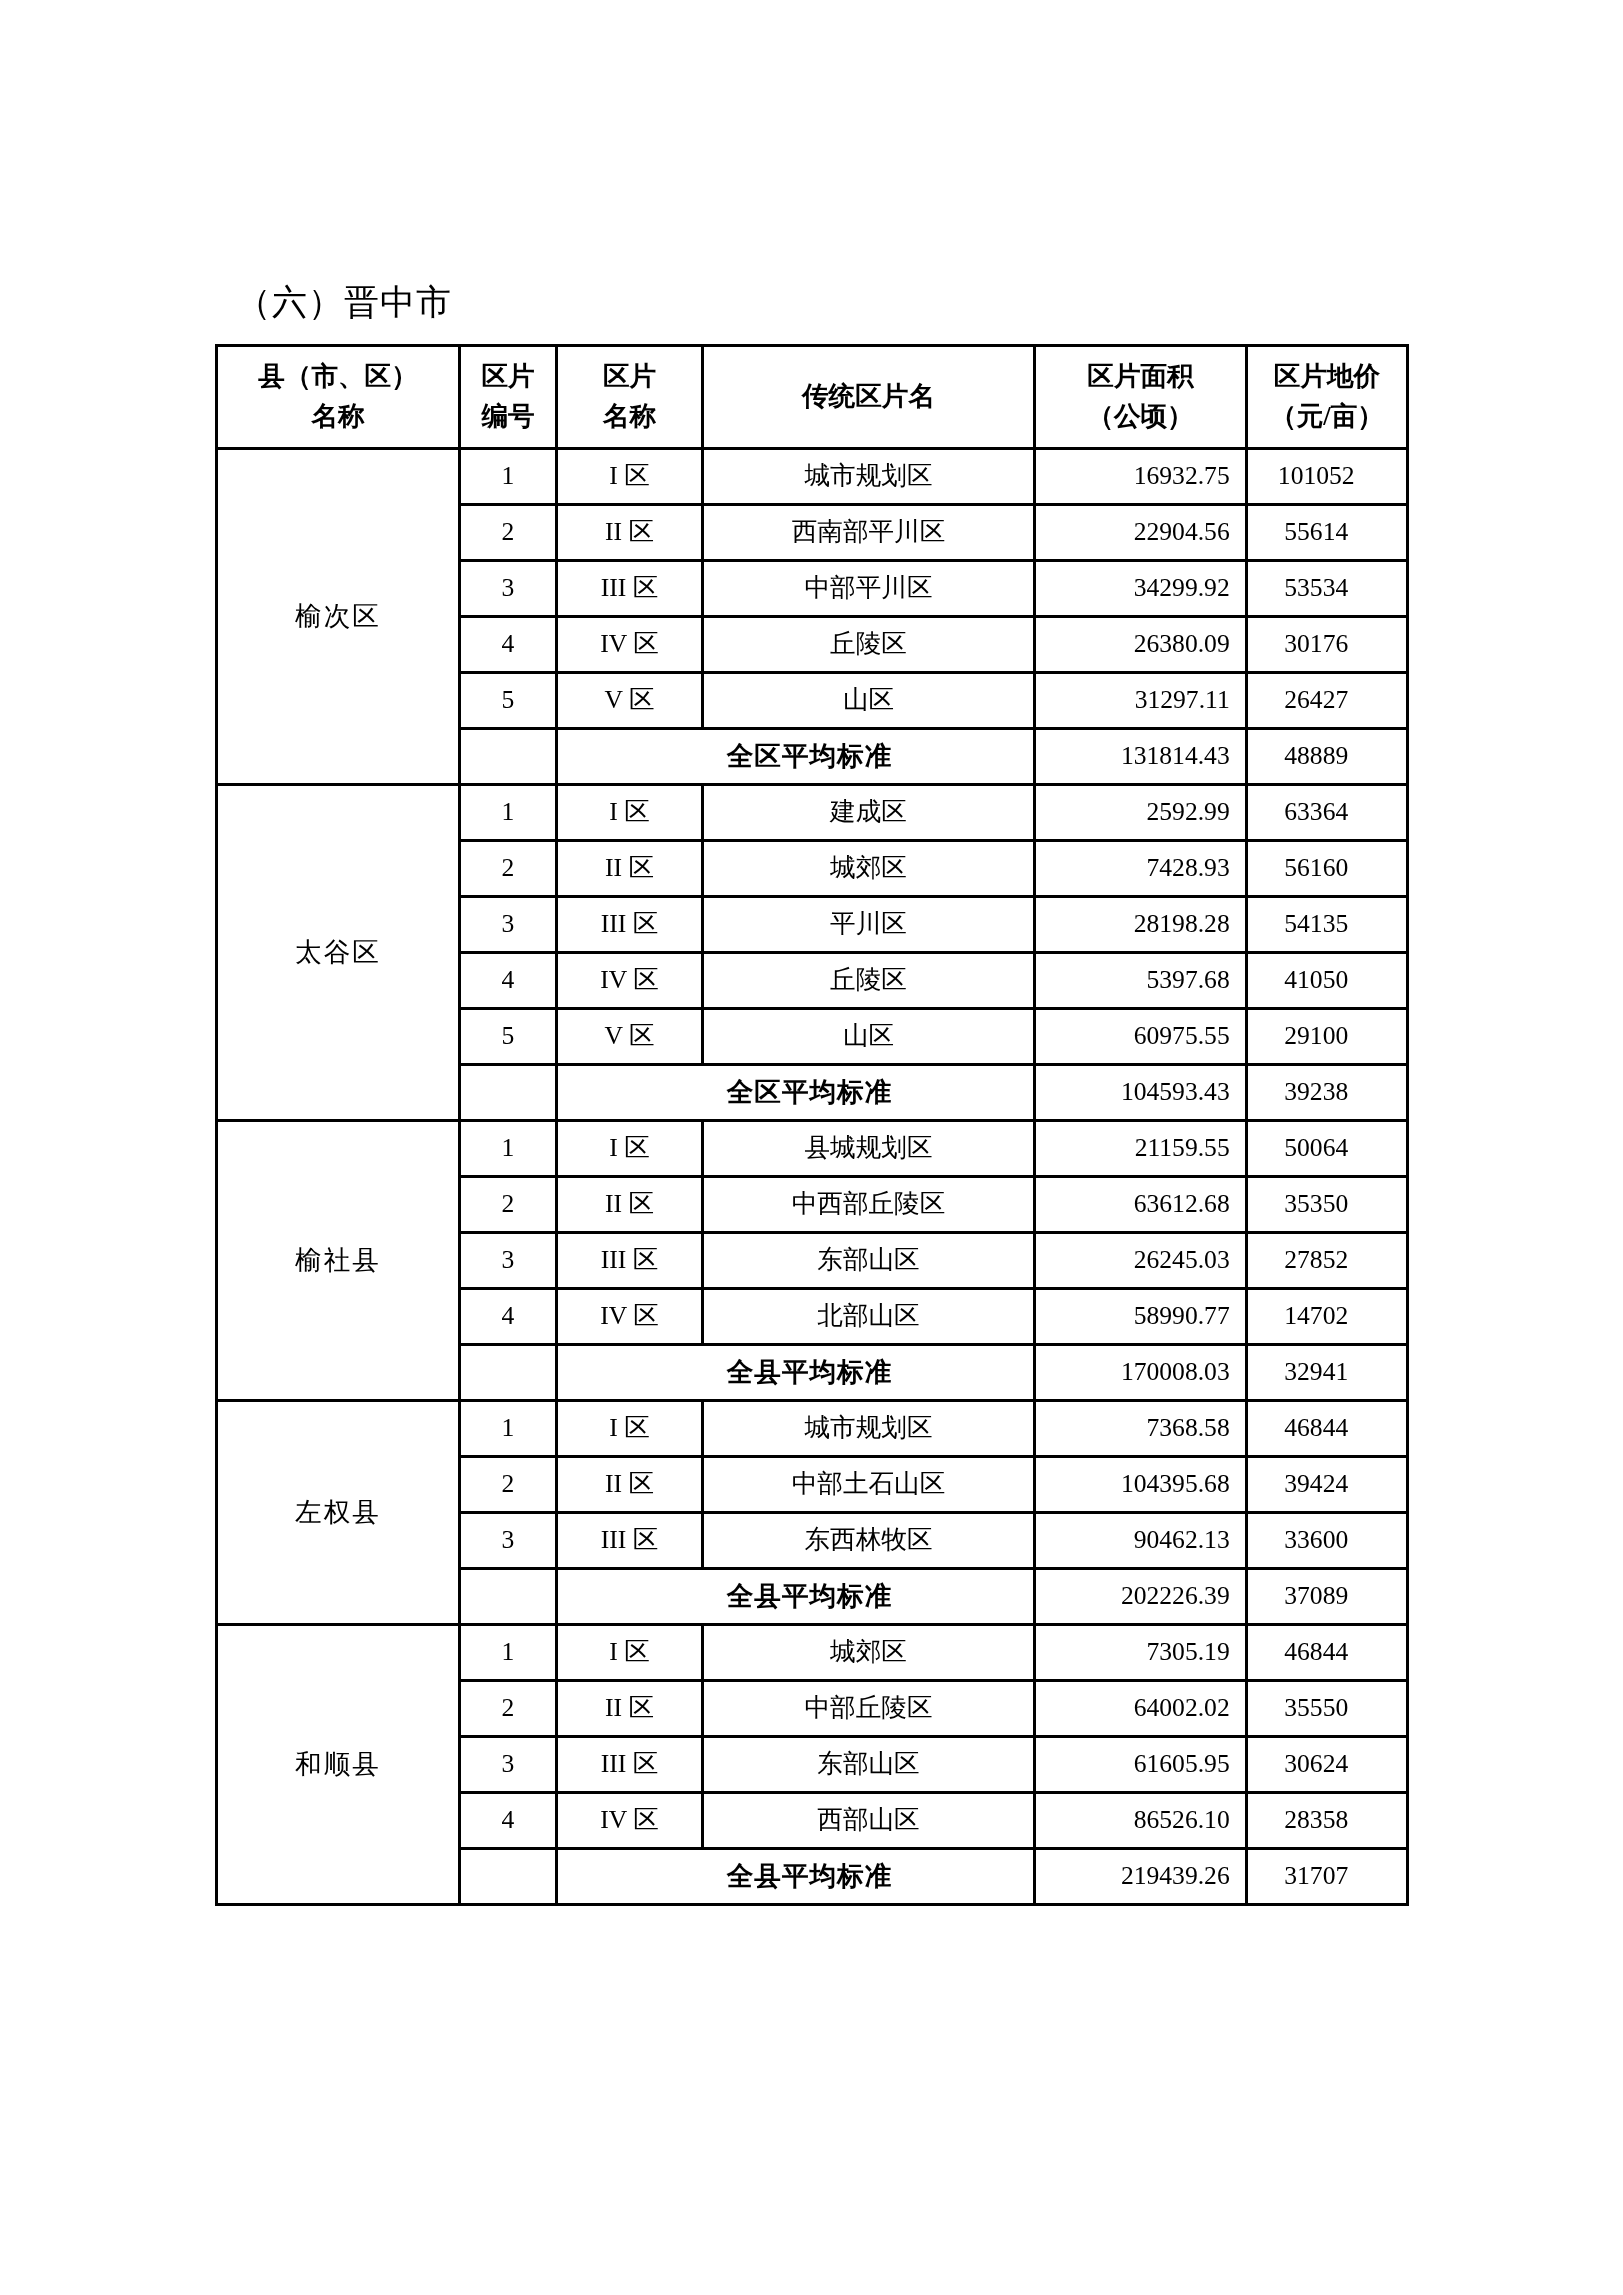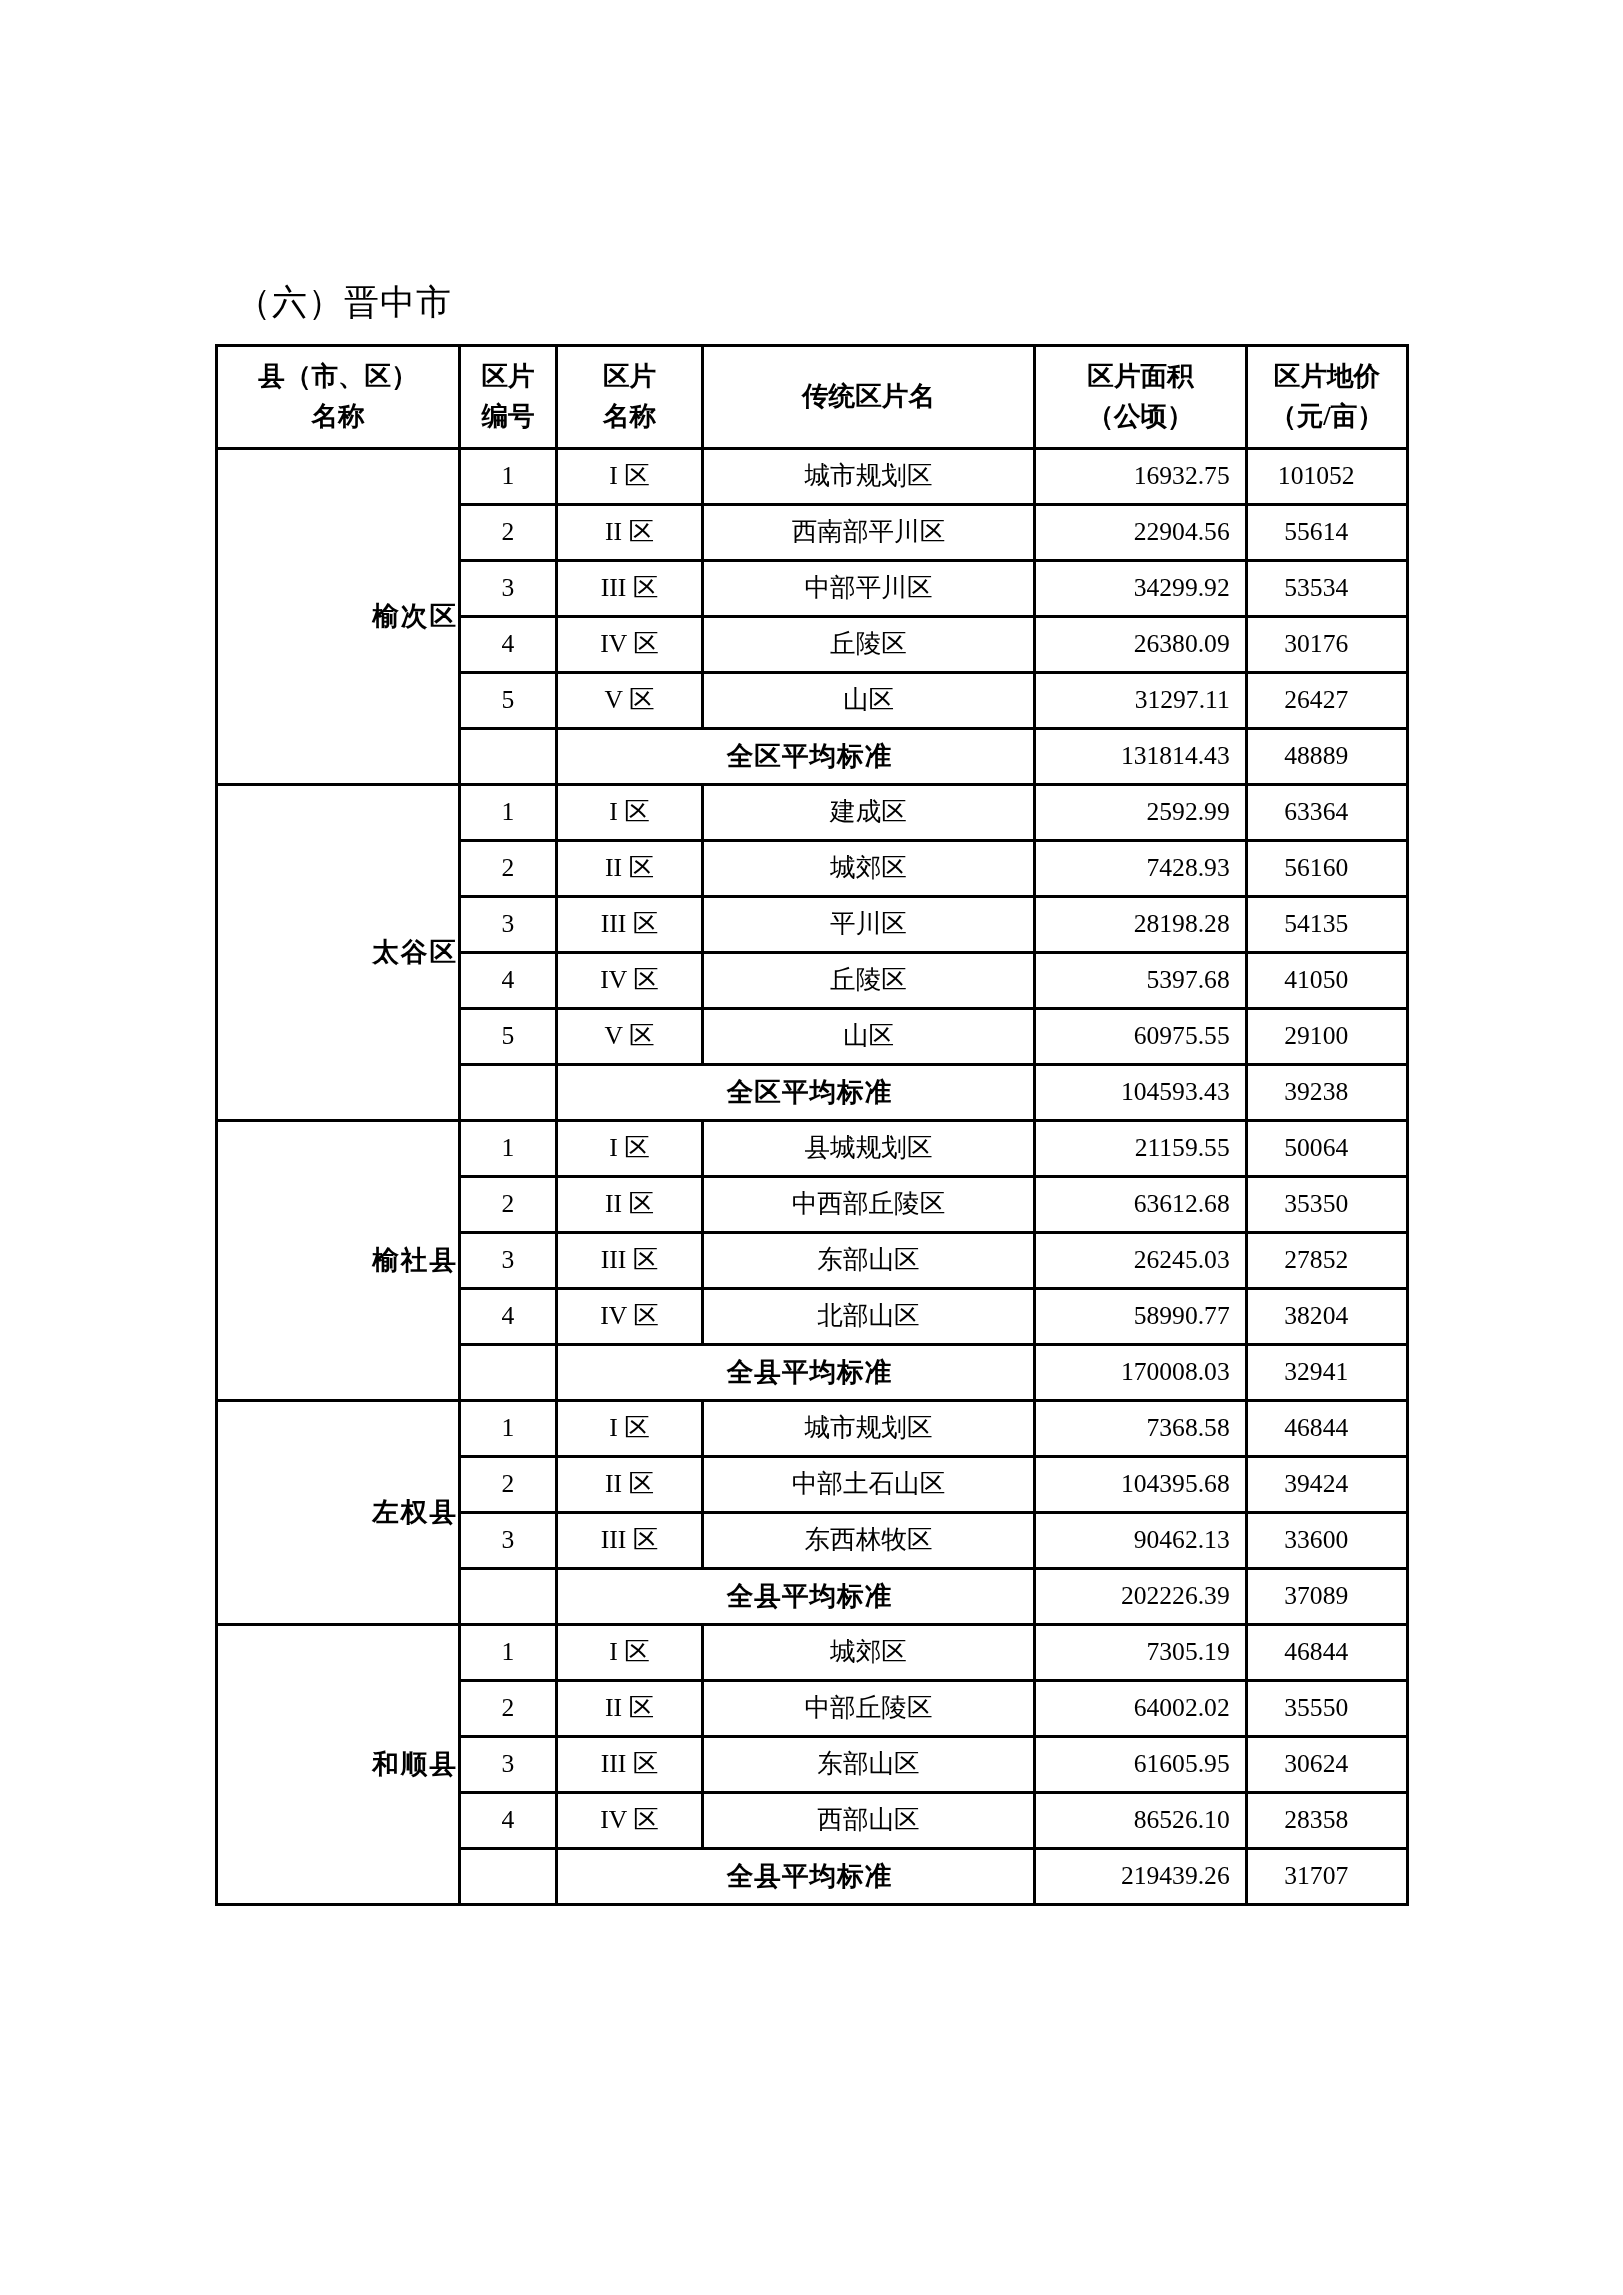--- a/index.html
+++ b/index.html
@@ -45,23 +45,22 @@
   }
   .land-table td {
     height: 53px;
     font-size: 25.6px;
     text-align: center;
     line-height: 1.2;
   }
   tr.data-row td, tr.avg-row td { height: 53px; }
   td.district {
     font-size: 26.6px;
-    font-weight: bold;
+    font-weight: normal;
     letter-spacing: 2px;
-    text-align: right;
   }
   td.area {
     text-align: right;
     padding-right: 15.3px;
     margin-top: 16px;
   }
   td.price {
     text-align: center;
     padding-right: 21.5px;
   }
@@ -210,21 +209,21 @@
       <td class="zone">III 区</td>
       <td class="tname">东部山区</td>
       <td class="area">26245.03</td>
       <td class="price">27852</td>
     </tr>
     <tr class="data-row">
       <td class="num">4</td>
       <td class="zone">IV 区</td>
       <td class="tname">北部山区</td>
       <td class="area">58990.77</td>
-      <td class="price">38204</td>
+      <td class="price">14702</td>
     </tr>
     <tr class="avg-row">
       <td class="num"></td>
       <td class="avg-label" colspan="2">全县平均标准</td>
       <td class="area avg-num">170008.03</td>
       <td class="price avg-num">32941</td>
     </tr>
 
     <tr class="data-row">
       <td class="district" rowspan="4">左权县</td>

